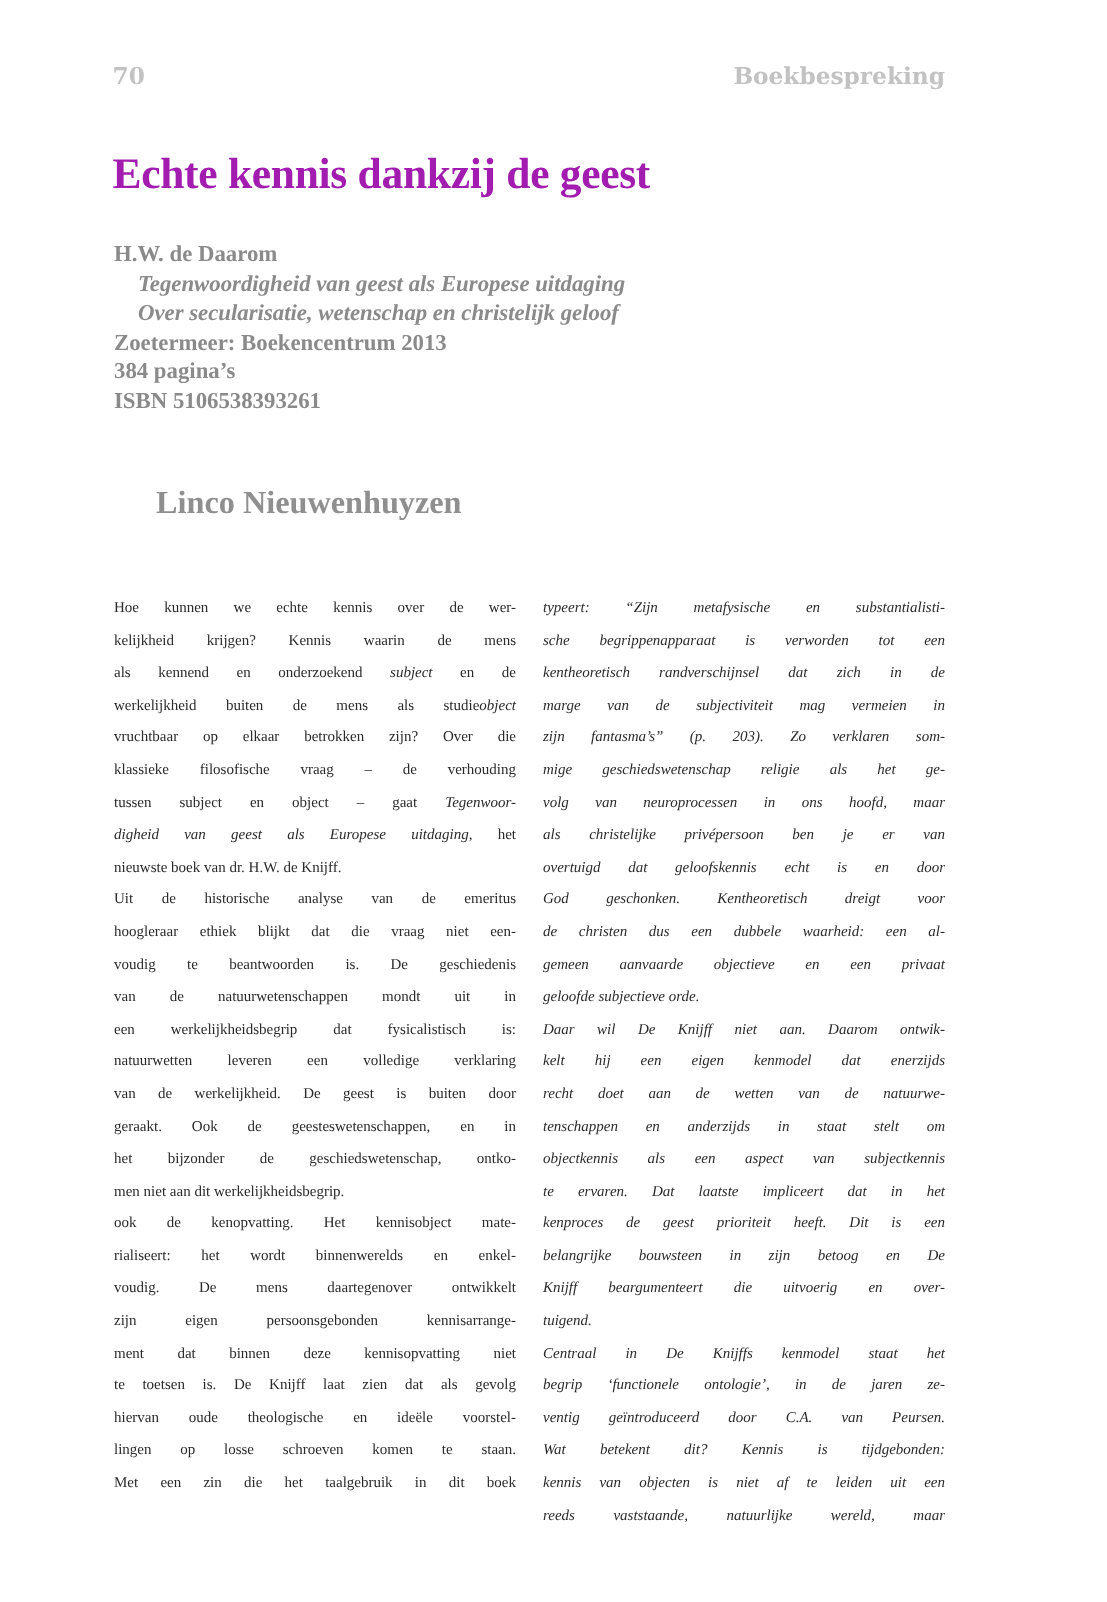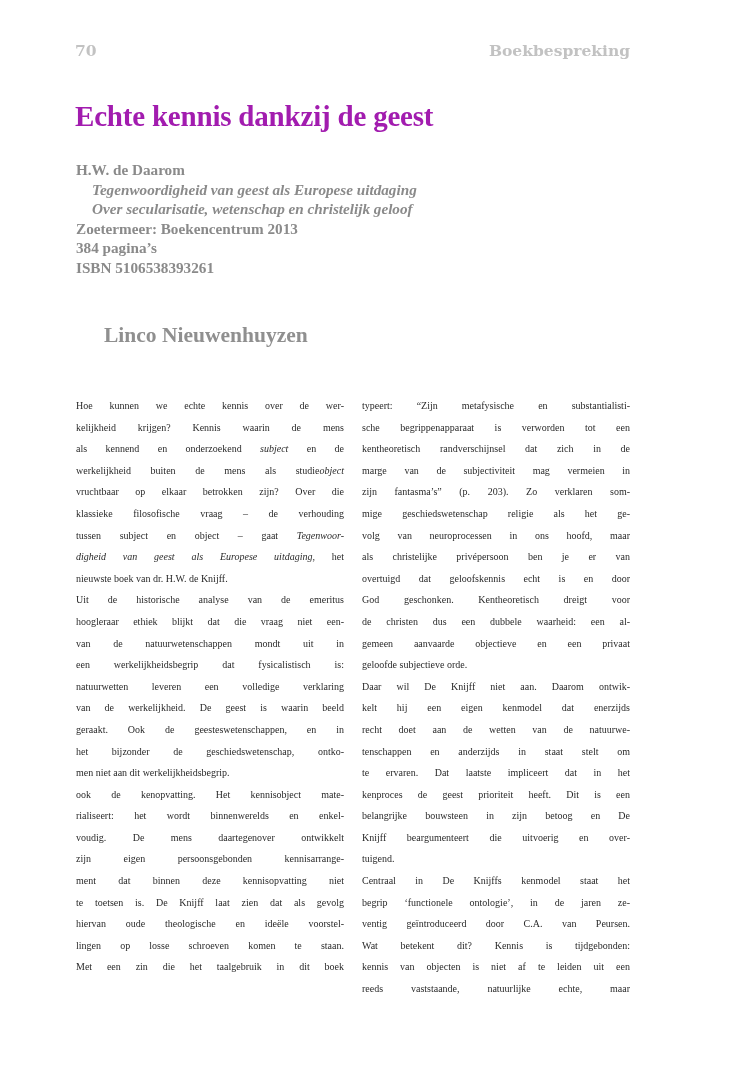--- a/index.html
+++ b/index.html
@@ -36,21 +36,21 @@
       color: #8f8f8f;
       margin-left: 28px;
     }
 
     .col {
       position: absolute; top: 395px; width: 268px;
       font-family: "Liberation Serif", serif; font-size: 10px;
       line-height: 21.6px; color: #2a2a2a;
     }
     .col.left { left: 76px; }
-    .col.right { left: 362px; }
+    .col.right { left: 362px; font-style: italic; }
     .col .ln { display: block; text-align: justify; text-align-last: justify; white-space: nowrap; height: 21.6px; }
     .col .ln.last { text-align-last: left; }
     .col em { font-style: italic; }
   </style>
 </head>
 <body>
 
 <div class="running-head">
   <span class="page-num">70</span>
   <span class="section">Boekbespreking</span>
@@ -74,24 +74,25 @@
     <span class="ln">kelijkheid krijgen? Kennis waarin de mens</span>
     <span class="ln">als kennend en onderzoekend <em>subject</em> en de</span>
     <span class="ln">werkelijkheid buiten de mens als studie<em>object</em></span>
     <span class="ln">vruchtbaar op elkaar betrokken zijn? Over die</span>
     <span class="ln">klassieke filosofische vraag – de verhouding</span>
     <span class="ln">tussen subject en object – gaat <em>Tegenwoor-</em></span>
     <span class="ln"><em>digheid van geest als Europese uitdaging</em>, het</span>
     <span class="ln last">nieuwste boek van dr. H.W. de Knijff.</span>
     <span class="ln">Uit de historische analyse van de emeritus</span>
     <span class="ln">hoogleraar ethiek blijkt dat die vraag niet een-</span>
+    <span class="ln">voudig te beantwoorden is. De geschiedenis</span>
     <span class="ln">van de natuurwetenschappen mondt uit in</span>
     <span class="ln">een werkelijkheidsbegrip dat fysicalistisch is:</span>
     <span class="ln">natuurwetten leveren een volledige verklaring</span>
-    <span class="ln">van de werkelijkheid. De geest is waarin beeld</span>
+    <span class="ln">van de werkelijkheid. De geest is buiten door</span>
     <span class="ln">geraakt. Ook de geesteswetenschappen, en in</span>
     <span class="ln">het bijzonder de geschiedswetenschap, ontko-</span>
     <span class="ln last">men niet aan dit werkelijkheidsbegrip.</span>
     <span class="ln">ook de kenopvatting. Het kennisobject mate-</span>
     <span class="ln">rialiseert: het wordt binnenwerelds en enkel-</span>
     <span class="ln">voudig. De mens daartegenover ontwikkelt</span>
     <span class="ln">zijn eigen persoonsgebonden kennisarrange-</span>
     <span class="ln">ment dat binnen deze kennisopvatting niet</span>
     <span class="ln">te toetsen is. De Knijff laat zien dat als gevolg</span>
     <span class="ln">hiervan oude theologische en ideële voorstel-</span>
@@ -109,24 +110,25 @@
     <span class="ln">als christelijke privépersoon ben je er van</span>
     <span class="ln">overtuigd dat geloofskennis echt is en door</span>
     <span class="ln">God geschonken. Kentheoretisch dreigt voor</span>
     <span class="ln">de christen dus een dubbele waarheid: een al-</span>
     <span class="ln">gemeen aanvaarde objectieve en een privaat</span>
     <span class="ln last">geloofde subjectieve orde.</span>
     <span class="ln">Daar wil De Knijff niet aan. Daarom ontwik-</span>
     <span class="ln">kelt hij een eigen kenmodel dat enerzijds</span>
     <span class="ln">recht doet aan de wetten van de natuurwe-</span>
     <span class="ln">tenschappen en anderzijds in staat stelt om</span>
+    <span class="ln">objectkennis als een aspect van subjectkennis</span>
     <span class="ln">te ervaren. Dat laatste impliceert dat in het</span>
     <span class="ln">kenproces de geest prioriteit heeft. Dit is een</span>
     <span class="ln">belangrijke bouwsteen in zijn betoog en De</span>
     <span class="ln">Knijff beargumenteert die uitvoerig en over-</span>
     <span class="ln last">tuigend.</span>
     <span class="ln">Centraal in De Knijffs kenmodel staat het</span>
     <span class="ln">begrip ‘functionele ontologie’, in de jaren ze-</span>
     <span class="ln">ventig geïntroduceerd door C.A. van Peursen.</span>
     <span class="ln">Wat betekent dit? Kennis is tijdgebonden:</span>
     <span class="ln">kennis van objecten is niet af te leiden uit een</span>
-    <span class="ln">reeds vaststaande, natuurlijke echte, maar</span>
+    <span class="ln">reeds vaststaande, natuurlijke wereld, maar</span>
   </div>
 
 </body></html>

